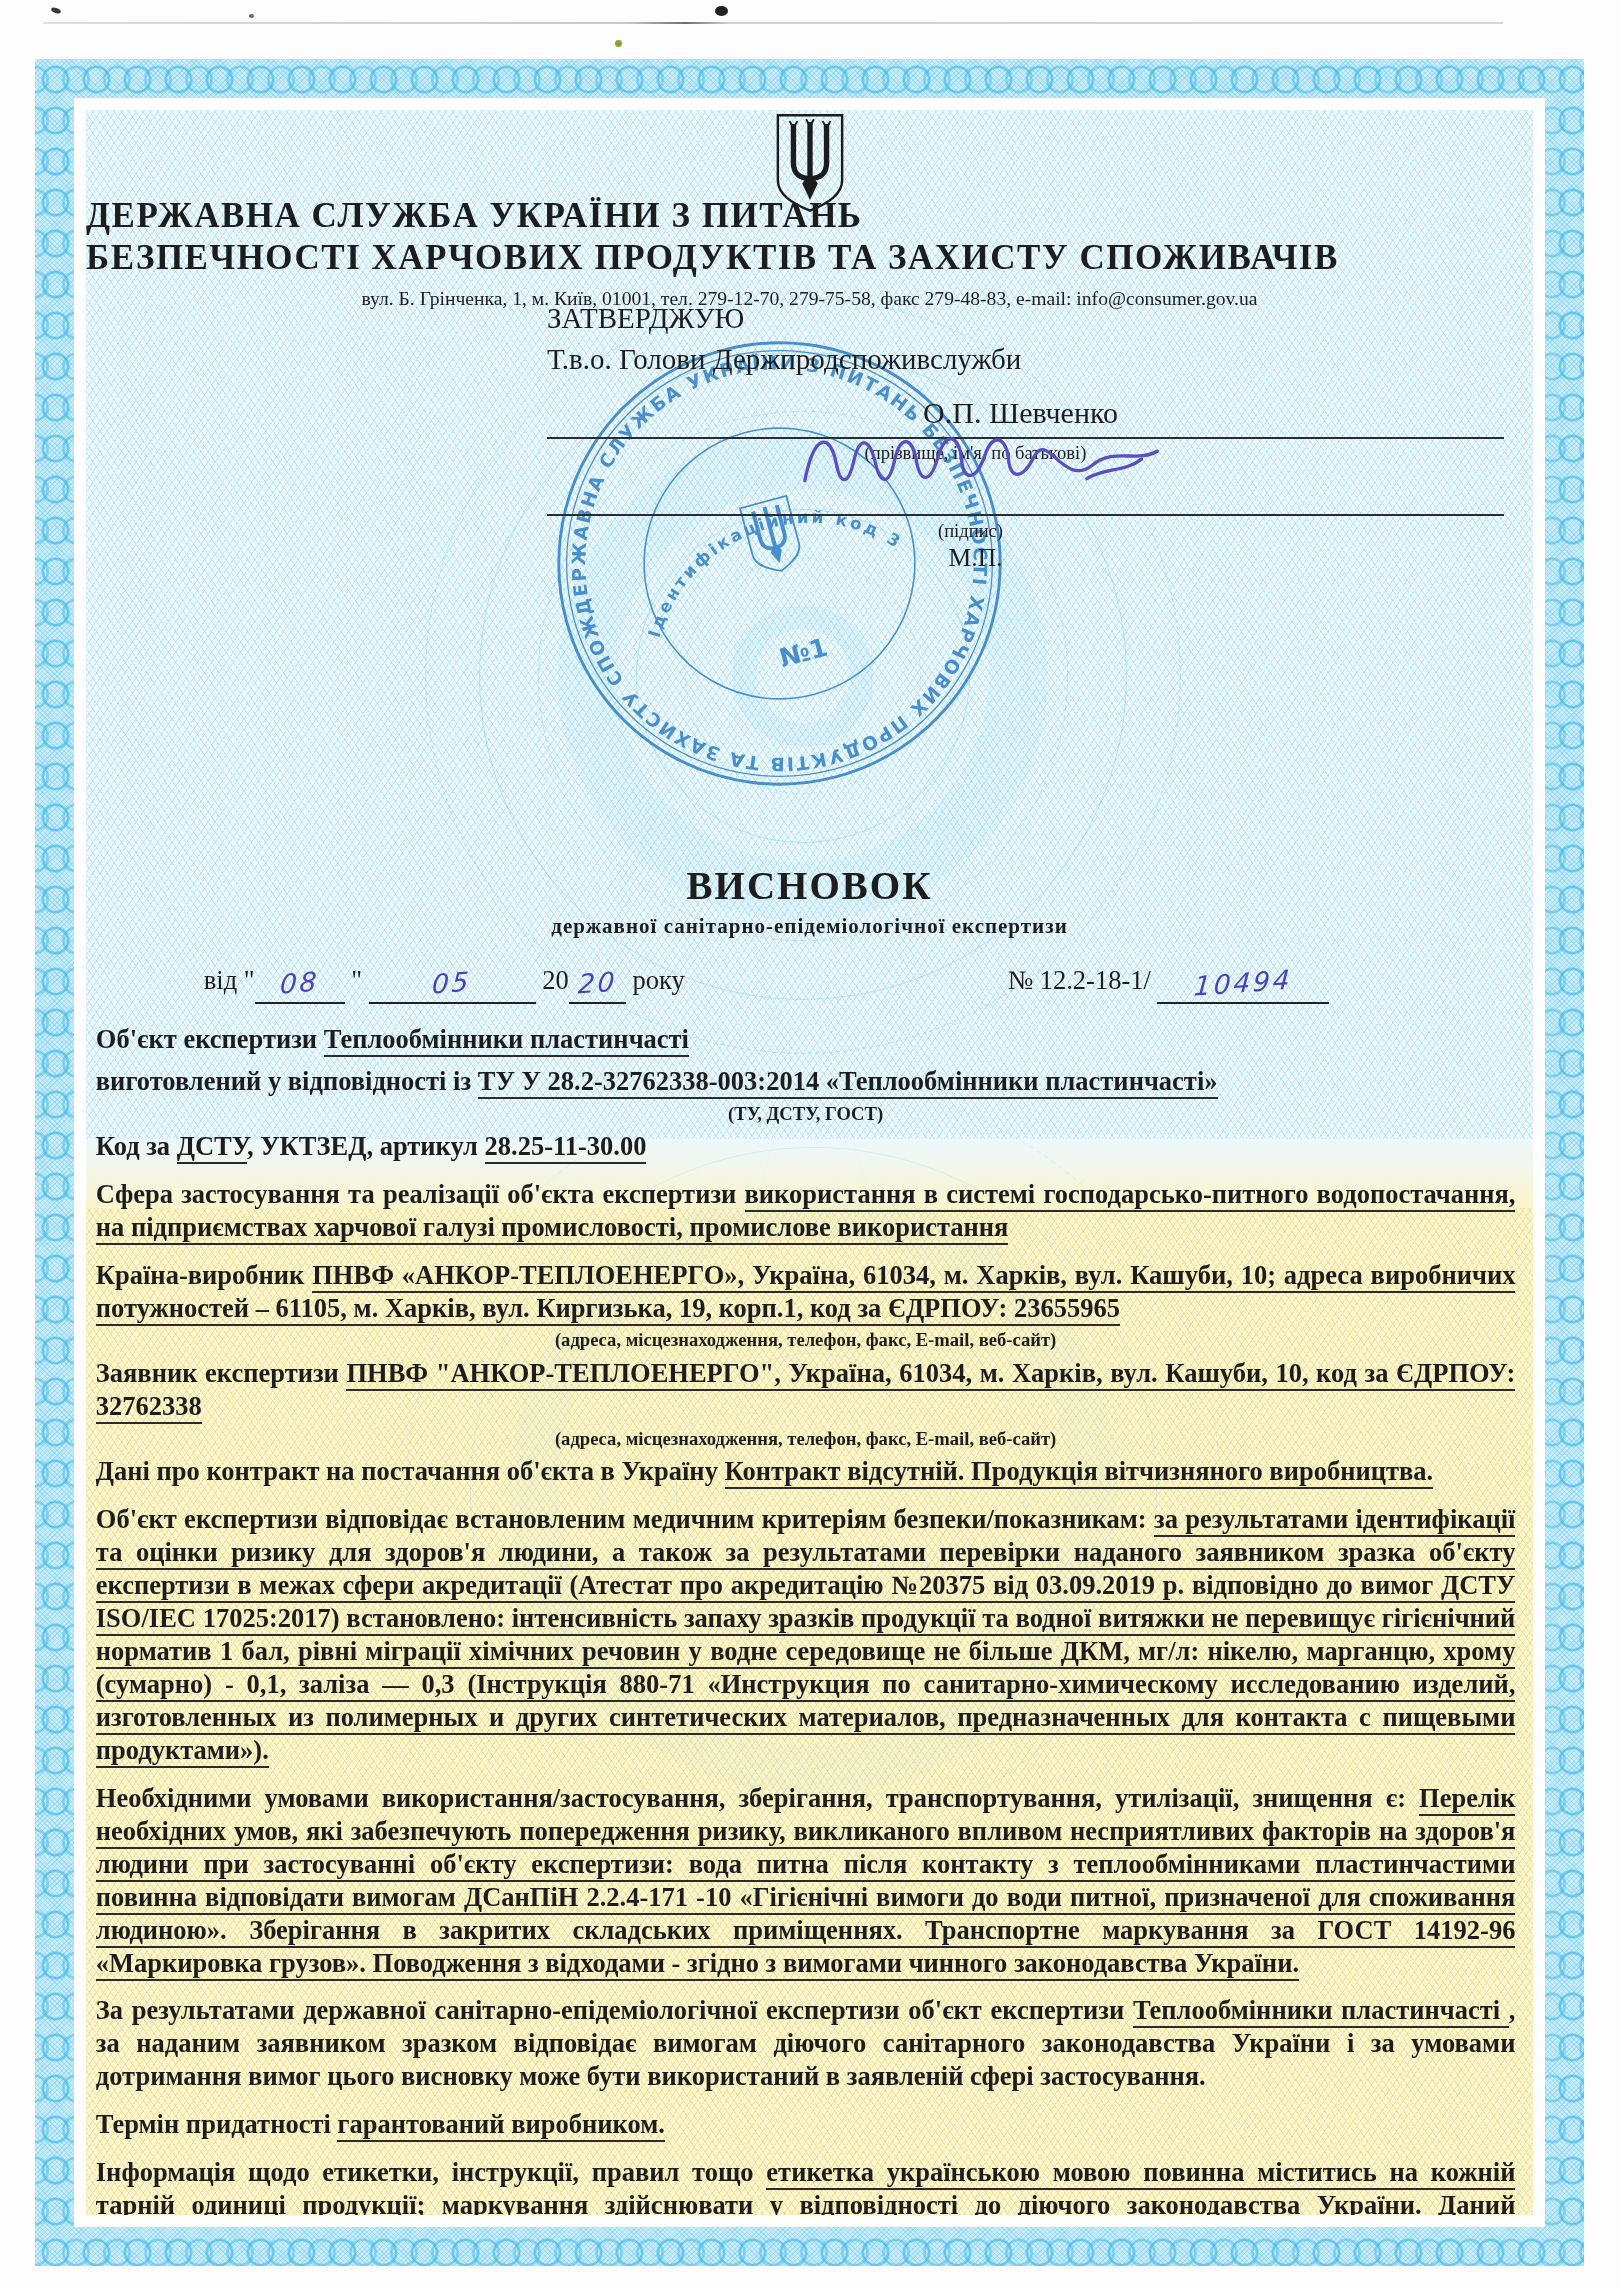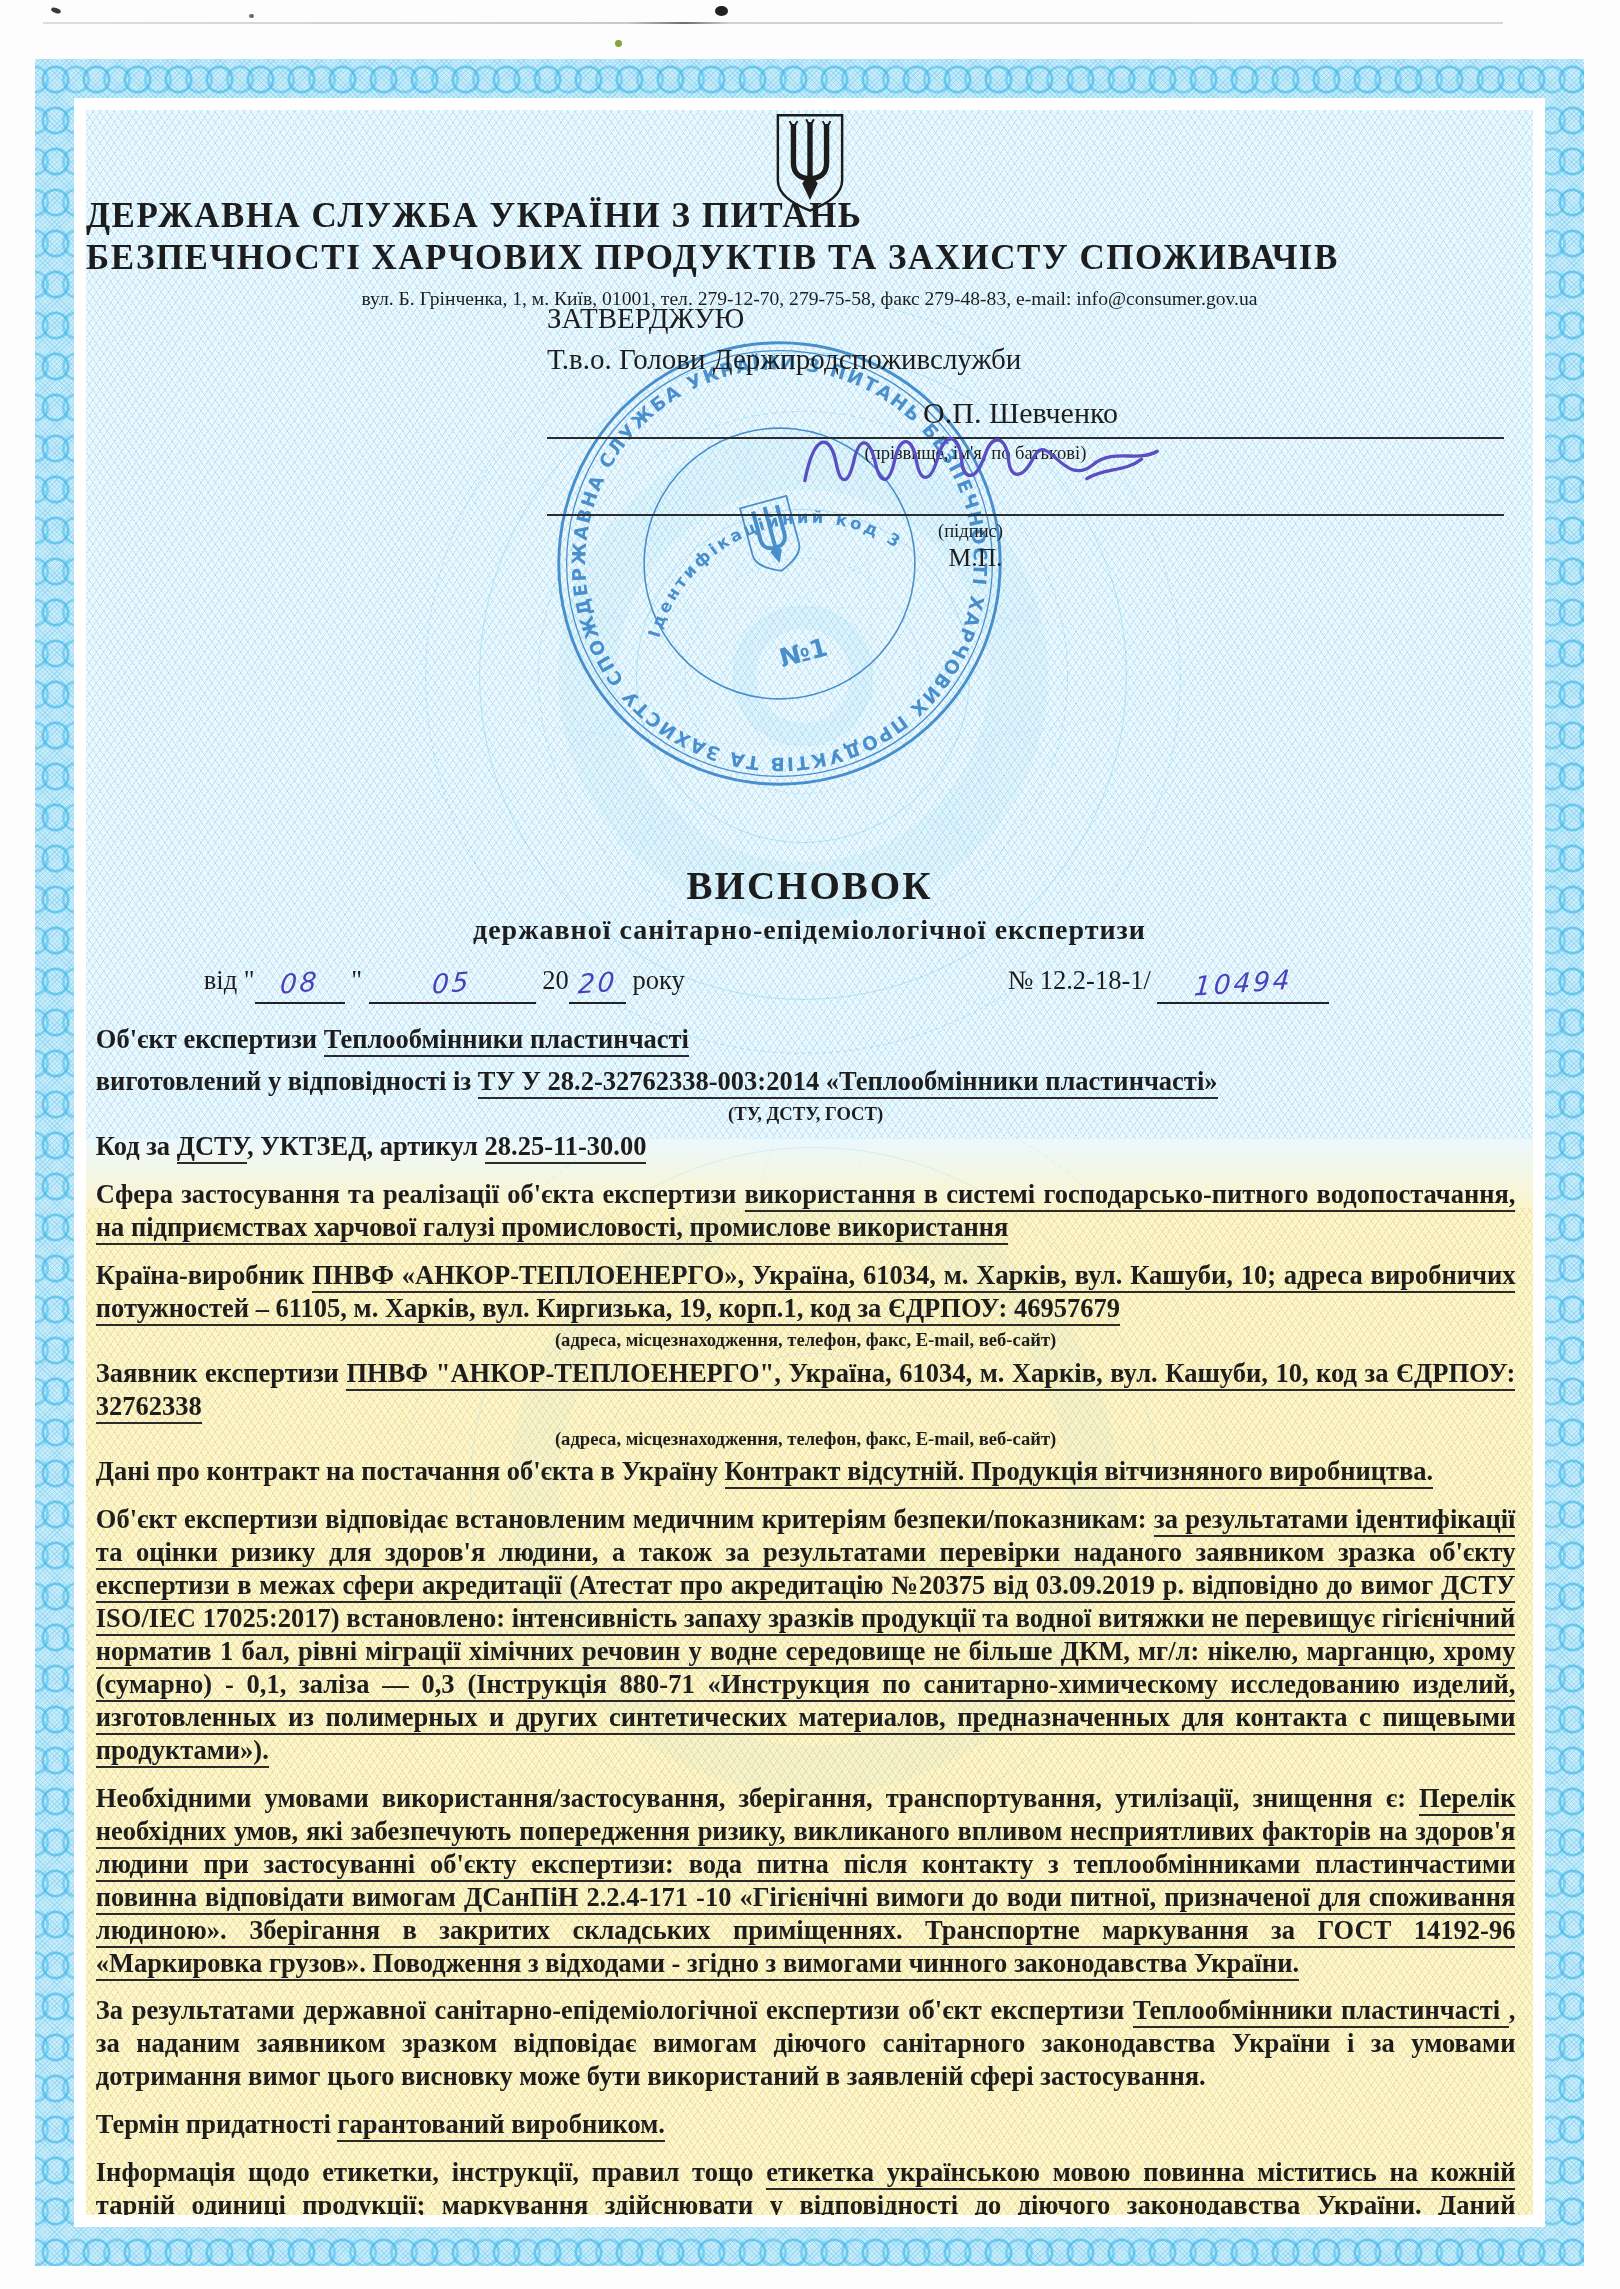--- a/index.html
+++ b/index.html
@@ -60,21 +60,21 @@
   .cap1{left:198px;top:140px;} .cap2{left:193px;top:218px;}
   .mp{position:absolute;left:198px;top:241px;width:461px;text-align:center;font-size:25.5px;}
   .signature{position:absolute;left:250px;top:106px;}
 
   .stamp{position:absolute;left:463px;top:223px;transform:rotate(-15deg);opacity:.85;}
 
   
   .title-main{position:absolute;top:753px;left:0;right:0;text-align:center;
     font-size:39px;font-weight:bold;letter-spacing:2px;}
   .title-sub{position:absolute;top:804px;left:0;right:0;text-align:center;
-    font-size:28px;font-weight:bold;letter-spacing:1px;}
+    font-size:21px;font-weight:bold;letter-spacing:1px;}
 
   
   .dateline{position:absolute;top:855px;left:9.8px;right:17.6px;height:45px;font-size:26.5px;}
   .date-left{position:absolute;left:108px;top:0;white-space:nowrap;}
   .date-right{position:absolute;left:912px;top:0;white-space:nowrap;}
   .blank{display:inline-block;border-bottom:2.5px solid #222;text-align:center;
          height:31px;vertical-align:-6.9px;}
   .w92{width:90px;} .w170{width:167px;} .w58{width:57px;} .w175{width:172px;}
   .hand{font-family:"DejaVu Sans",sans-serif;font-style:italic;color:#4a41bd;
         display:inline-block;transform:rotate(-4deg) skewX(-8deg);font-size:26.5px;
@@ -220,21 +220,21 @@
             <span class="blank w175"><span class="hand">10494</span></span>
           </div>
         </div>
 
         <div class="body">
             <p class="para"><span>Об'єкт експертизи </span><span class="fill">Теплообмінники пластинчасті</span></p>
             <p class="para"><span>виготовлений у відповідності із </span><span class="fill">ТУ У 28.2-32762338-003:2014 «Теплообмінники пластинчасті»</span></p>
             <p class="para center small"><span>(ТУ, ДСТУ, ГОСТ)</span></p>
             <p class="para"><span>Код за </span><span class="fill">ДСТУ</span><span>, УКТЗЕД, артикул </span><span class="fill">28.25-11-30.00</span></p>
             <p class="para gap"><span>Сфера застосування та реалізації об'єкта експертизи </span><span class="fill">використання в системі господарсько-питного водопостачання, на підприємствах харчової галузі промисловості, промислове використання</span></p>
-            <p class="para gap"><span>Країна-виробник </span><span class="fill">ПНВФ «АНКОР-ТЕПЛОЕНЕРГО», Україна, 61034, м. Харків, вул. Кашуби, 10; адреса виробничих потужностей – 61105, м. Харків, вул. Киргизька, 19, корп.1, код за ЄДРПОУ: 46957679</span></p>
+            <p class="para gap"><span>Країна-виробник </span><span class="fill">ПНВФ «АНКОР-ТЕПЛОЕНЕРГО», Україна, 61034, м. Харків, вул. Кашуби, 10; адреса виробничих потужностей – 61105, м. Харків, вул. Киргизька, 19, корп.1, код за ЄДРПОУ: 23655965</span></p>
             <p class="para center small"><span>(адреса, місцезнаходження, телефон, факс, E-mail, веб-сайт)</span></p>
             <p class="para"><span>Заявник експертизи </span><span class="fill">ПНВФ "АНКОР-ТЕПЛОЕНЕРГО", Україна,  61034, м. Харків, вул. Кашуби, 10, код за ЄДРПОУ: 32762338</span></p>
             <p class="para center small"><span>(адреса, місцезнаходження, телефон, факс, E-mail, веб-сайт)</span></p>
             <p class="para"><span>Дані про контракт на постачання об'єкта в Україну </span><span class="fill">Контракт відсутній. Продукція вітчизняного виробництва.</span></p>
             <p class="para gap"><span>Об'єкт експертизи відповідає встановленим медичним критеріям безпеки/показникам: </span><span class="fill">за результатами ідентифікації  та оцінки ризику для здоров'я людини, а також  за результатами перевірки наданого заявником зразка об'єкту експертизи в межах сфери акредитації (Атестат про акредитацію №20375 від 03.09.2019 р. відповідно до вимог ДСТУ ISO/IEC 17025:2017) встановлено: інтенсивність запаху зразків продукції та водної витяжки не перевищує гігієнічний норматив 1 бал, рівні міграції хімічних речовин у водне середовище не більше ДКМ, мг/л: нікелю, марганцю, хрому (сумарно) - 0,1, заліза — 0,3 (Інструкція 880-71 «Инструкция по санитарно-химическому исследованию изделий, изготовленных из полимерных и других синтетических материалов, предназначенных для контакта с пищевыми продуктами»).</span></p>
             <p class="para gap"><span>Необхідними умовами використання/застосування, зберігання, транспортування, утилізації, знищення є: </span><span class="fill">Перелік необхідних умов, які забезпечують попередження ризику, викликаного впливом несприятливих факторів на здоров'я людини при застосуванні об'єкту експертизи: вода питна після контакту з теплообмінниками пластинчастими повинна відповідати вимогам ДСанПіН 2.2.4-171 -10 «Гігієнічні вимоги до води питної, призначеної для споживання людиною». Зберігання в закритих складських приміщеннях. Транспортне маркування за ГОСТ 14192-96 «Маркировка грузов». Поводження з відходами - згідно з вимогами чинного законодавства України.</span></p>
             <p class="para gap"><span>За результатами державної санітарно-епідеміологічної експертизи об'єкт експертизи </span><span class="fill">Теплообмінники пластинчасті </span><span>, за наданим заявником зразком відповідає вимогам діючого санітарного законодавства України і за умовами дотримання вимог цього висновку може бути використаний в заявленій сфері застосування.</span></p>
             <p class="para gap"><span>Термін придатності  </span><span class="fill">гарантований виробником.</span></p>
             <p class="para gap"><span>Інформація щодо етикетки, інструкції, правил тощо </span><span class="fill">етикетка українською мовою повинна міститись на кожній тарній одиниці продукції; маркування здійснювати у відповідності до діючого законодавства України. Даний висновок не може бути використаний для реклами споживчих якостей об'єкта експертизи.</span></p>
           </div>

